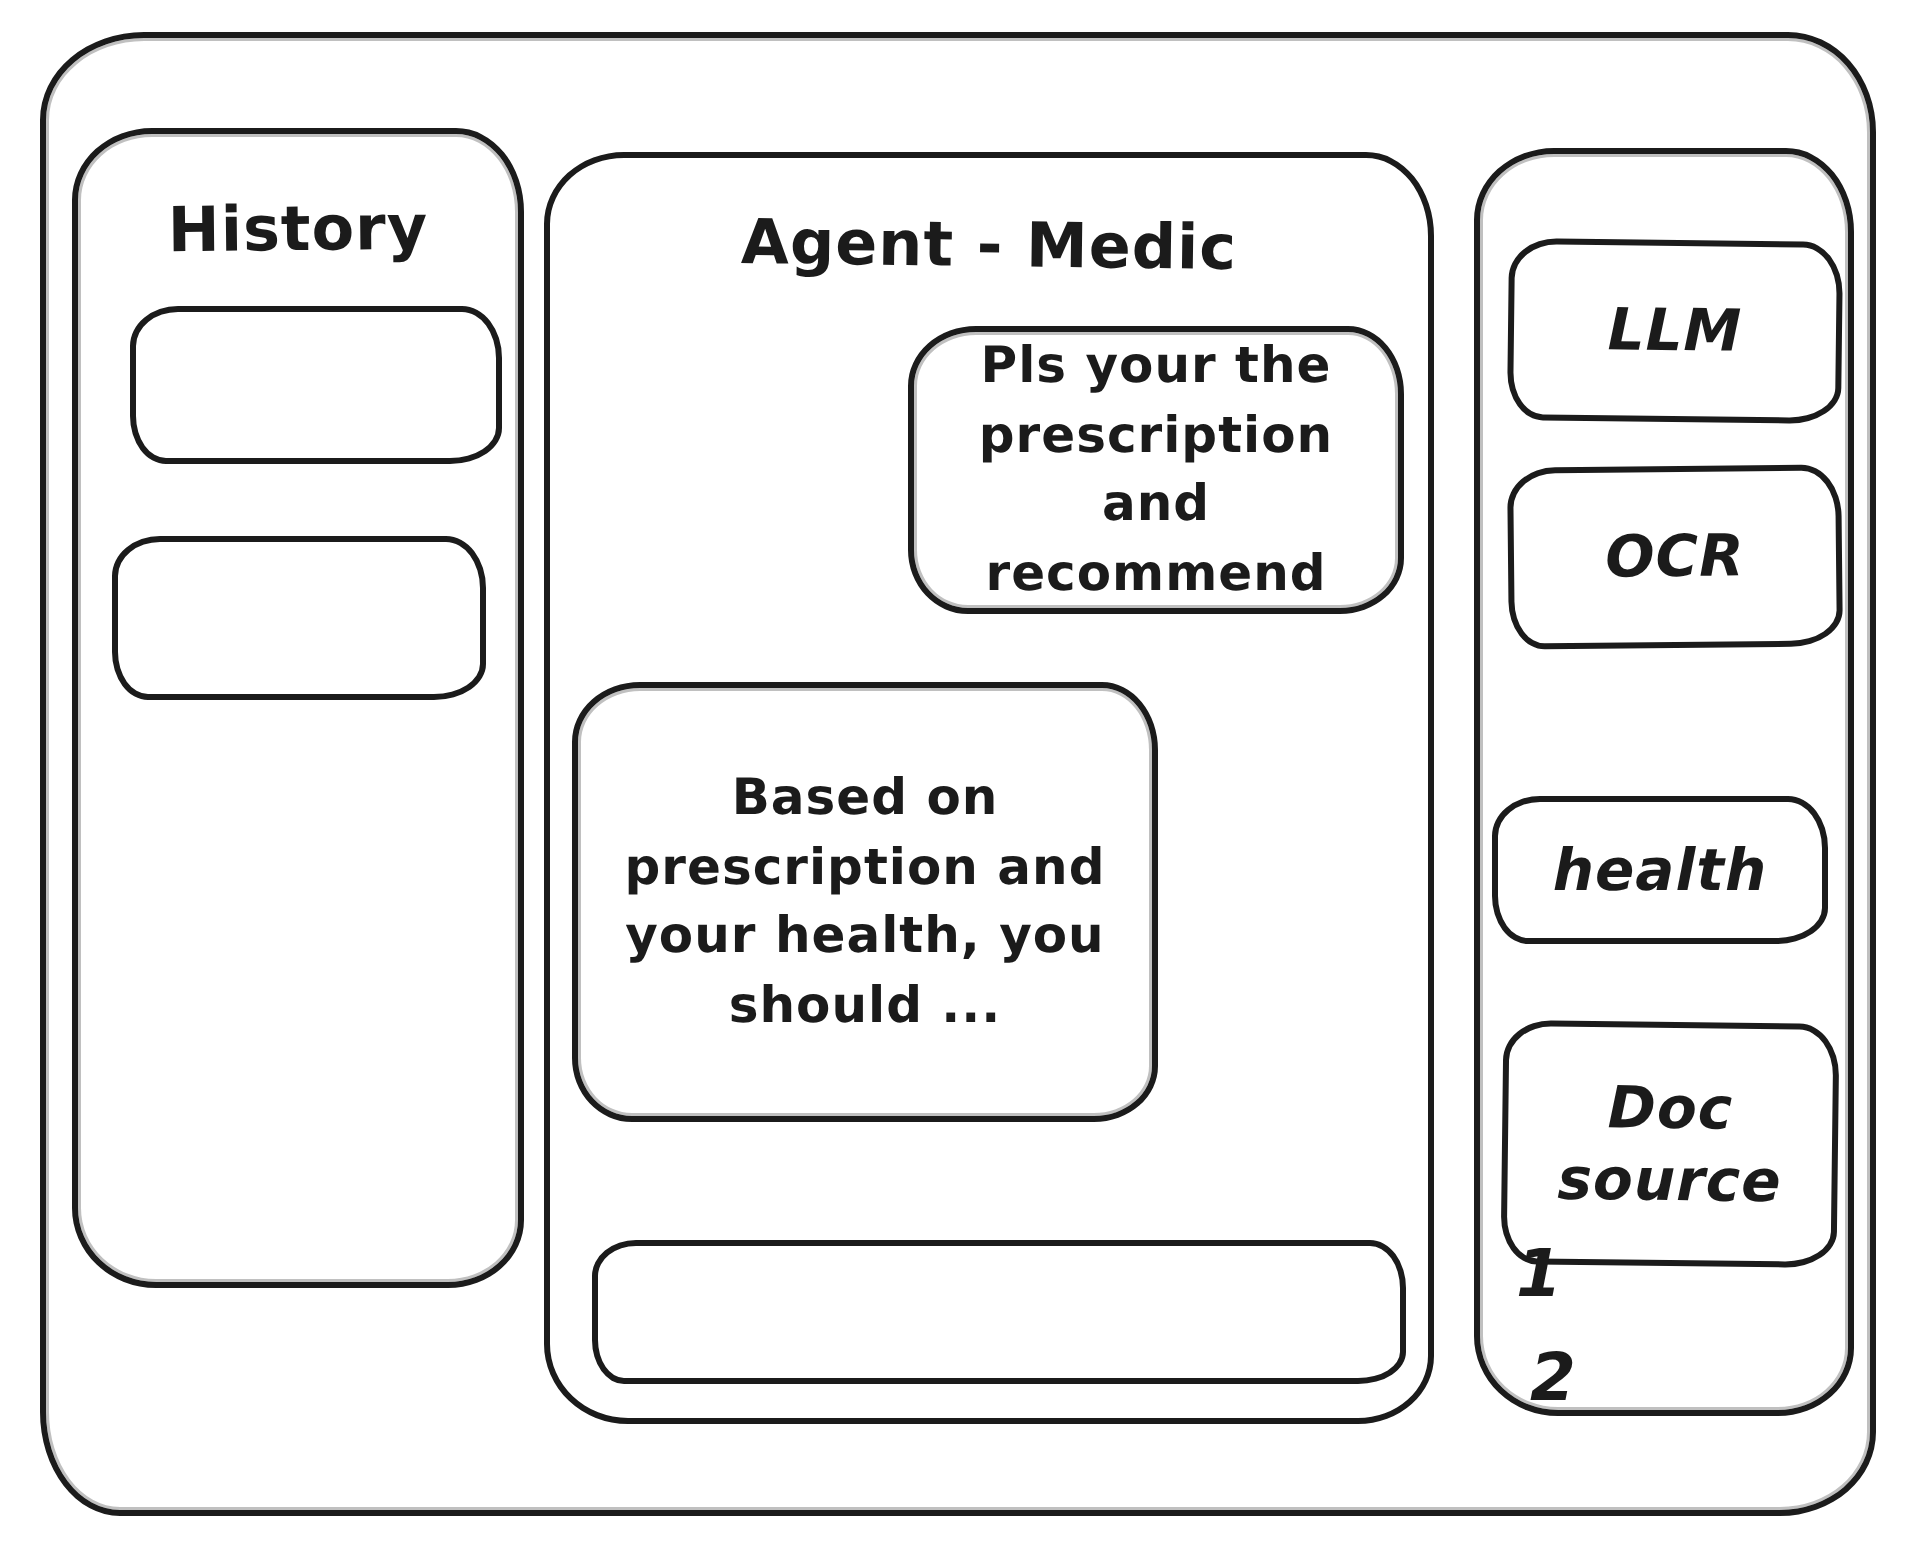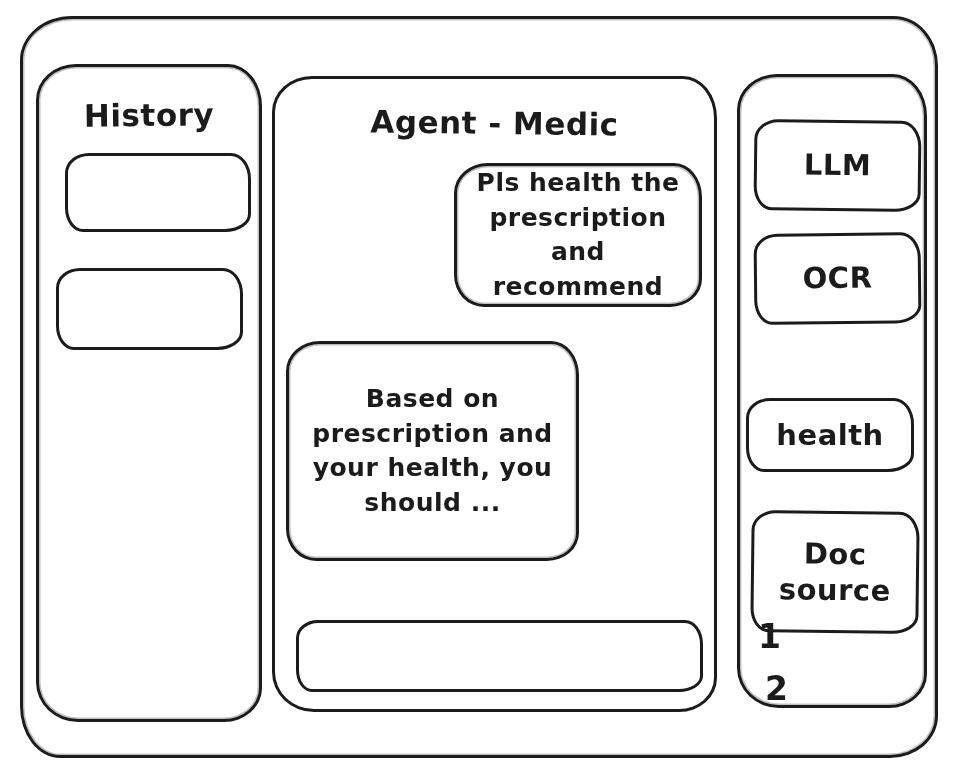--- a/index.html
+++ b/index.html
@@ -84,42 +84,42 @@
   .tilt-l { transform: rotate(-0.6deg); }
   .tilt-r { transform: rotate(0.7deg); }
 </style>
 </head>
 <body>
 
 <div class="stage">
 
   <div class="sk r-frame dbl" style="left:20px; top:16px; width:918px; height:742px;"></div>
 
-  <div class="sk r-panel dbl" style="left:36px; top:64px; width:226px; height:658px;">
+  <div class="sk r-panel dbl" style="left:36px; top:64px; width:226px; height:580px;">
     <div class="panel-title hand tilt-l" style="top:30px;">History</div>
     <div class="sk r-box history-item" style="left:26px; top:86px; width:186px; height:79px;"></div>
     <div class="sk r-box history-item" style="left:17px; top:201px; width:187px; height:82px;"></div>
   </div>
 
   <div class="sk r-panel" style="left:272px; top:76px; width:445px; height:636px;">
 
     <div class="panel-title hand tilt-r" style="top:26px;">Agent - Medic</div>
 
     <div class="sk r-bubble dbl" style="left:179px; top:84px; width:248px; height:144px;">
-      <div class="bubble-text hand">Pls health the prescription and recommend</div>
+      <div class="bubble-text hand">Pls your the prescription and recommend</div>
     </div>
 
     <div class="sk r-bubble dbl" style="left:11px; top:262px; width:293px; height:220px;">
       <div class="bubble-text hand">Based on prescription and your health, you should ...</div>
     </div>
 
     <input class="chat-input" type="text" value="" style="">
   </div>
 
-  <div class="sk r-panel dbl" style="left:737px; top:74px; width:190px; height:634px;">
+  <div class="sk r-panel dbl" style="left:737px; top:74px; width:190px; height:634px;font-style:italic;">
 
     <div class="sk r-box tool-btn hand tilt-r" style="left:14px; top:43px; width:167px; height:91px;">
       <span>LLM</span>
     </div>
 
     <div class="sk r-box tool-btn hand tilt-l" style="left:14px; top:156px; width:167px; height:91px;">
       <span>OCR</span>
     </div>
 
     <div class="sk r-box tool-btn hand" style="left:6px; top:321px; width:168px; height:74px;">

